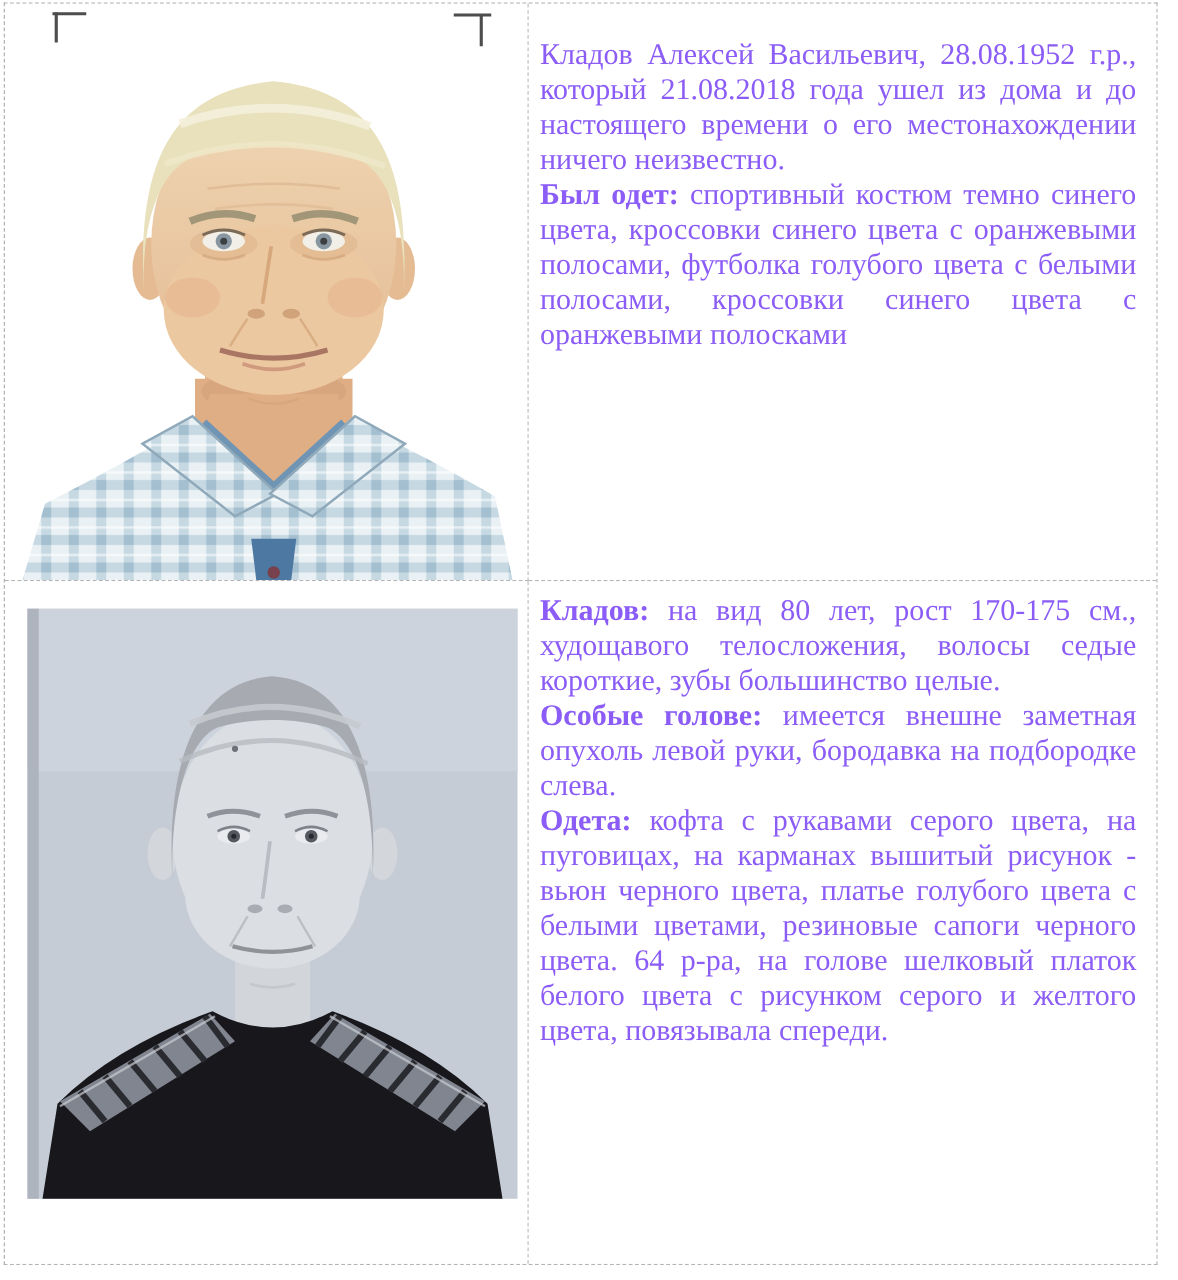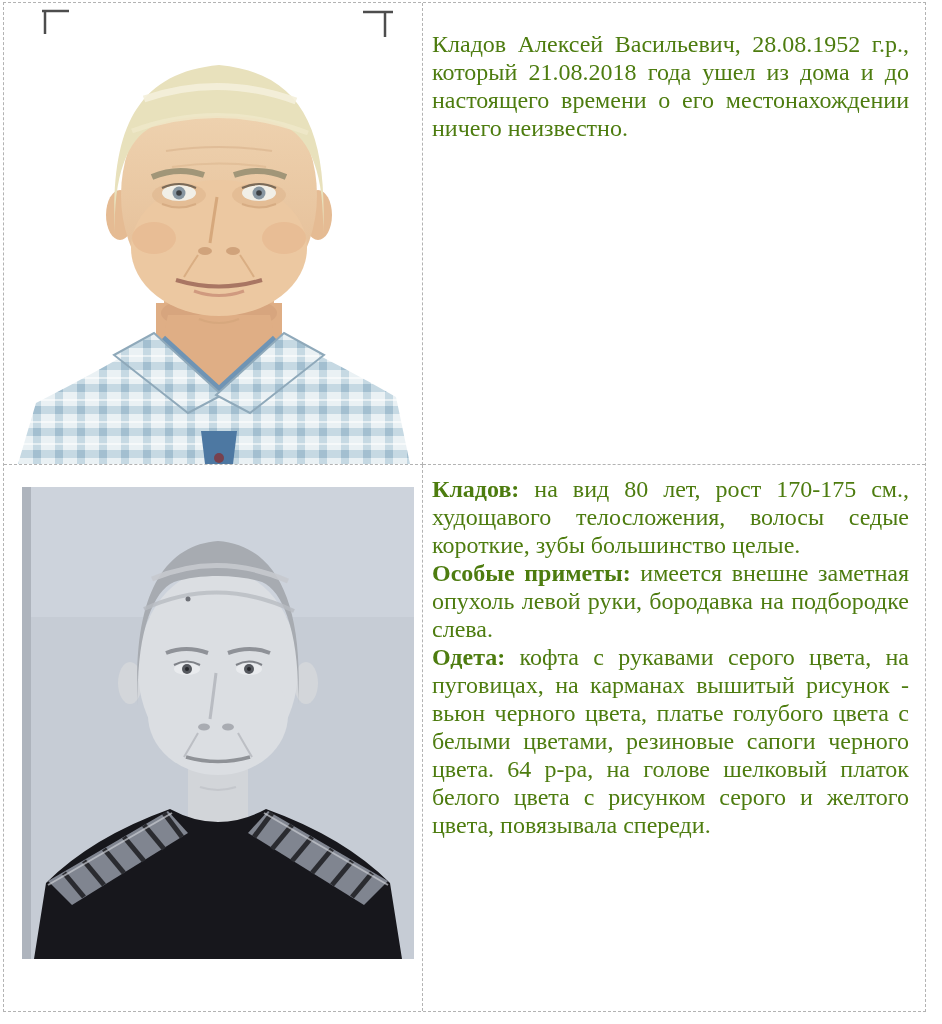--- a/index.html
+++ b/index.html
@@ -27,21 +27,21 @@
     display: grid;
     grid-template-columns: 419px 1fr;
     grid-template-rows: 462px 1fr;
   }
   .cell { overflow: hidden; background: #ffffff; }
   .cell.photo { border-right: 1px dashed #b3b3b3; }
   .cell.r1 { border-bottom: 1px dashed #b3b3b3; }
   .cell.text {
     font-size: 24px;
     line-height: 28px;
-    color: #4d7c0f;
+    color: #8b5cf6;
     text-align: justify;
     padding: 0 16px 0 9px;
     box-sizing: border-box;
   }
   .cell.text.r1 { padding-top: 27px; }
   .cell.text.r2 { padding-top: 10px; }
   .cell.text p { margin: 0; }
   .cell.text b { font-weight: bold; }
   .photo svg { display: block; filter: blur(0.3px); }
 </style>
@@ -136,20 +136,21 @@
 
           <path d="M172 277 Q215 290 258 277" stroke="#a97663" stroke-width="4" fill="none"></path>
           <path d="M190 288 Q215 297 240 288" stroke="#c98f77" stroke-width="3" fill="none" opacity="0.8"></path>
           <path d="M195 316 Q215 324 235 316" stroke="#d2a47a" stroke-width="2" fill="none" opacity="0.6"></path>
         </g>
       </svg>
     </div>
 
     <div class="cell text r1">
       <p><span>Кладов Алексей Васильевич, 28.08.1952 г.р., который 21.08.2018 года ушел из дома и до настоящего времени о его местонахождении ничего неизвестно.</span></p>
+      <p><b>Был одет:</b><span> спортивный костюм темно синего цвета, кроссовки синего цвета с оранжевыми полосами, футболка голубого цвета с белыми полосами, кроссовки синего цвета с оранжевыми полосками</span></p>
     </div>
 
     <div class="cell photo r2">
       <svg width="418" height="545" viewBox="0 0 418 545" xmlns="http://www.w3.org/2000/svg">
         <rect width="418" height="545" fill="#ffffff"></rect>
         <g transform="translate(18,22)">
 
           <rect width="392" height="472" fill="#c6ccd5"></rect>
           <rect width="392" height="130" fill="#cdd3dc"></rect>
           <rect width="9" height="472" fill="#aeb4bd"></rect>
@@ -207,18 +208,18 @@
           <path d="M216 246 Q224 260 230 270" stroke="#b4b7bd" stroke-width="2" fill="none" opacity="0.8"></path>
 
           <path d="M164 270 Q196 279 228 270" stroke="#8f9297" stroke-width="3.5" fill="none"></path>
           <path d="M178 300 Q196 306 214 300" stroke="#c0c3c8" stroke-width="2" fill="none" opacity="0.8"></path>
         </g>
       </svg>
     </div>
 
     <div class="cell text r2">
       <p><b>Кладов:</b><span> на вид 80 лет, рост 170-175 см., худощавого телосложения, волосы седые короткие, зубы большинство целые.</span></p>
-      <p><b>Особые приметы:</b><span> имеется внешне заметная опухоль левой руки, бородавка на подбородке слева.</span></p>
+      <p><b>Особые голове:</b><span> имеется внешне заметная опухоль левой руки, бородавка на подбородке слева.</span></p>
       <p><b>Одета:</b><span> кофта с рукавами серого цвета, на пуговицах, на карманах вышитый рисунок - вьюн черного цвета, платье голубого цвета с белыми цветами, резиновые сапоги черного цвета. 64 р-ра, на голове шелковый платок белого цвета с рисунком серого и желтого цвета, повязывала спереди.</span></p>
     </div>
 
   </div>
 </div>
 
 </body></html>

